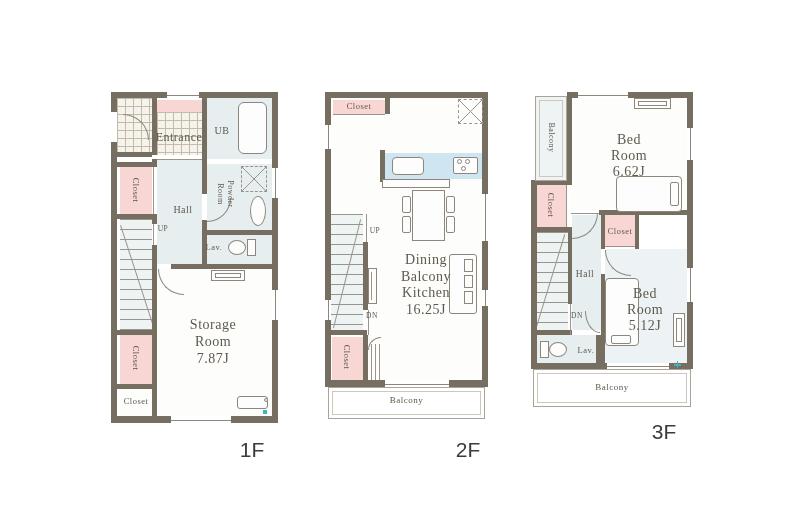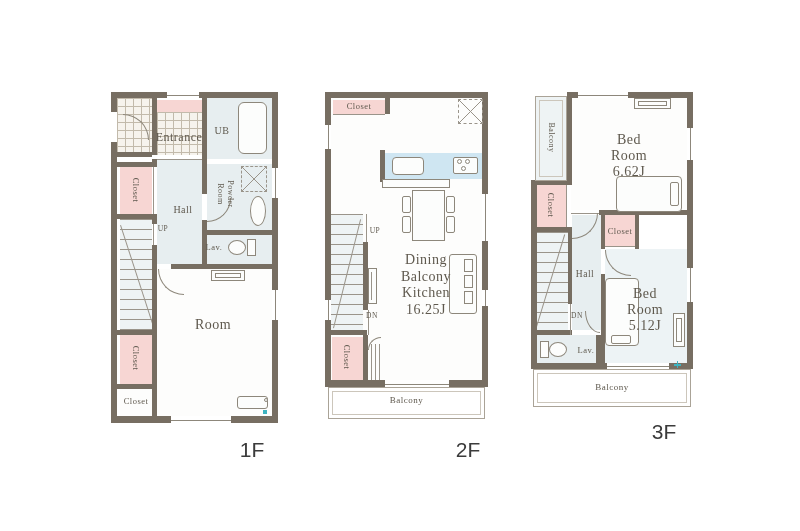--- a/index.html
+++ b/index.html
@@ -103,21 +103,23 @@
     <div class="lb" style="left:96px;top:33px;width:30px;font-size:10px">UB</div>
     <div class="lb v" style="left:94px;top:92px;width:40px;font-size:8px;line-height:10px">
       <span>Powder</span>
       <span>Room</span>
     </div>
     <div class="lb v" style="left:8px;top:93px;width:34px;font-size:8.5px">Closet</div>
     <div class="lb" style="left:52px;top:112px;width:40px;font-size:10px">Hall</div>
     <div class="lb" style="left:42px;top:132px;width:20px;font-size:7.5px">UP</div>
     <div class="lb" style="left:88px;top:150px;width:30px;font-size:8.5px">Lav.</div>
     <div class="lb" style="left:52px;top:224px;width:100px;font-size:14px;line-height:17px">
-      <span>Room</span>
+      <span>Storage</span>
+      <span>Room</span>
+      <span>7.87J</span>
     </div>
     <div class="lb v" style="left:8px;top:261px;width:34px;font-size:8.5px">Closet</div>
     <div class="lb" style="left:4px;top:304px;width:42px;font-size:8.5px">Closet</div>
   </div>
 
   <div class="f" style="left:325px;top:92px;width:163px;height:330px">
     <u class="white" style="left:6px;top:6px;width:151px;height:282px"></u>
     <u class="pink" style="left:8px;top:8px;width:52px;height:14px"></u>
     <u class="kit" style="left:60px;top:61px;width:97px;height:26px"></u>
     <u class="st" style="left:5px;top:122px;width:33px;height:116px"></u>

